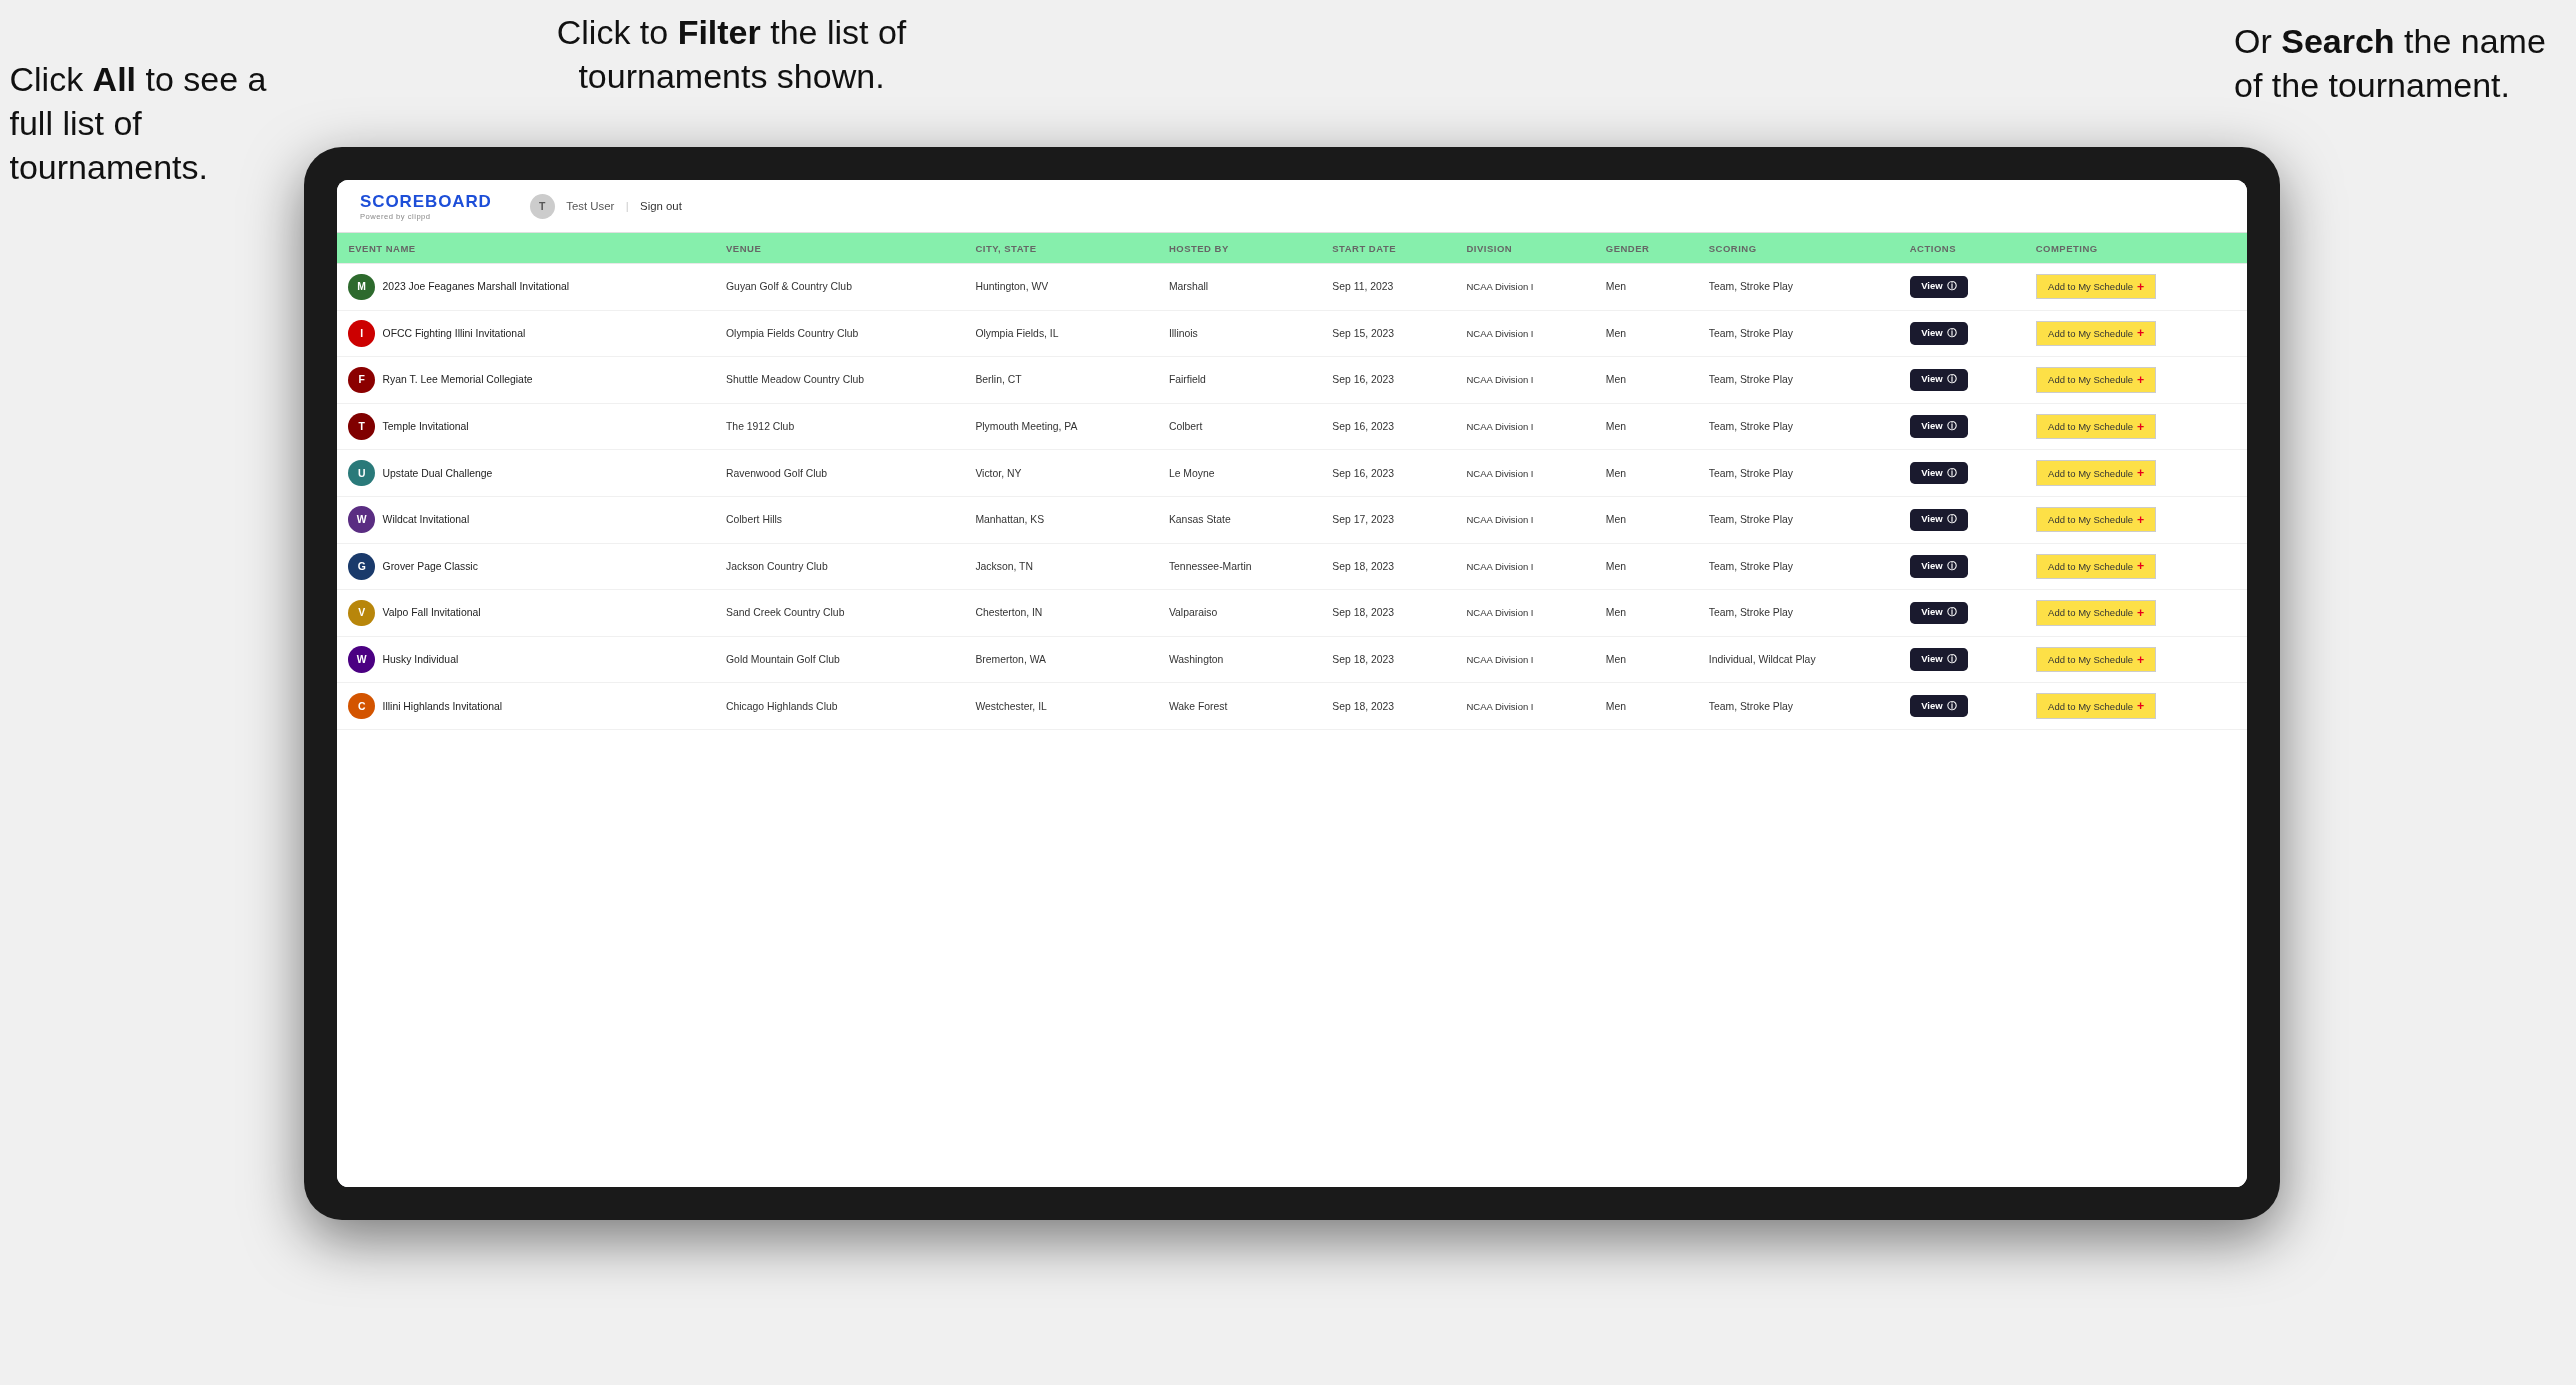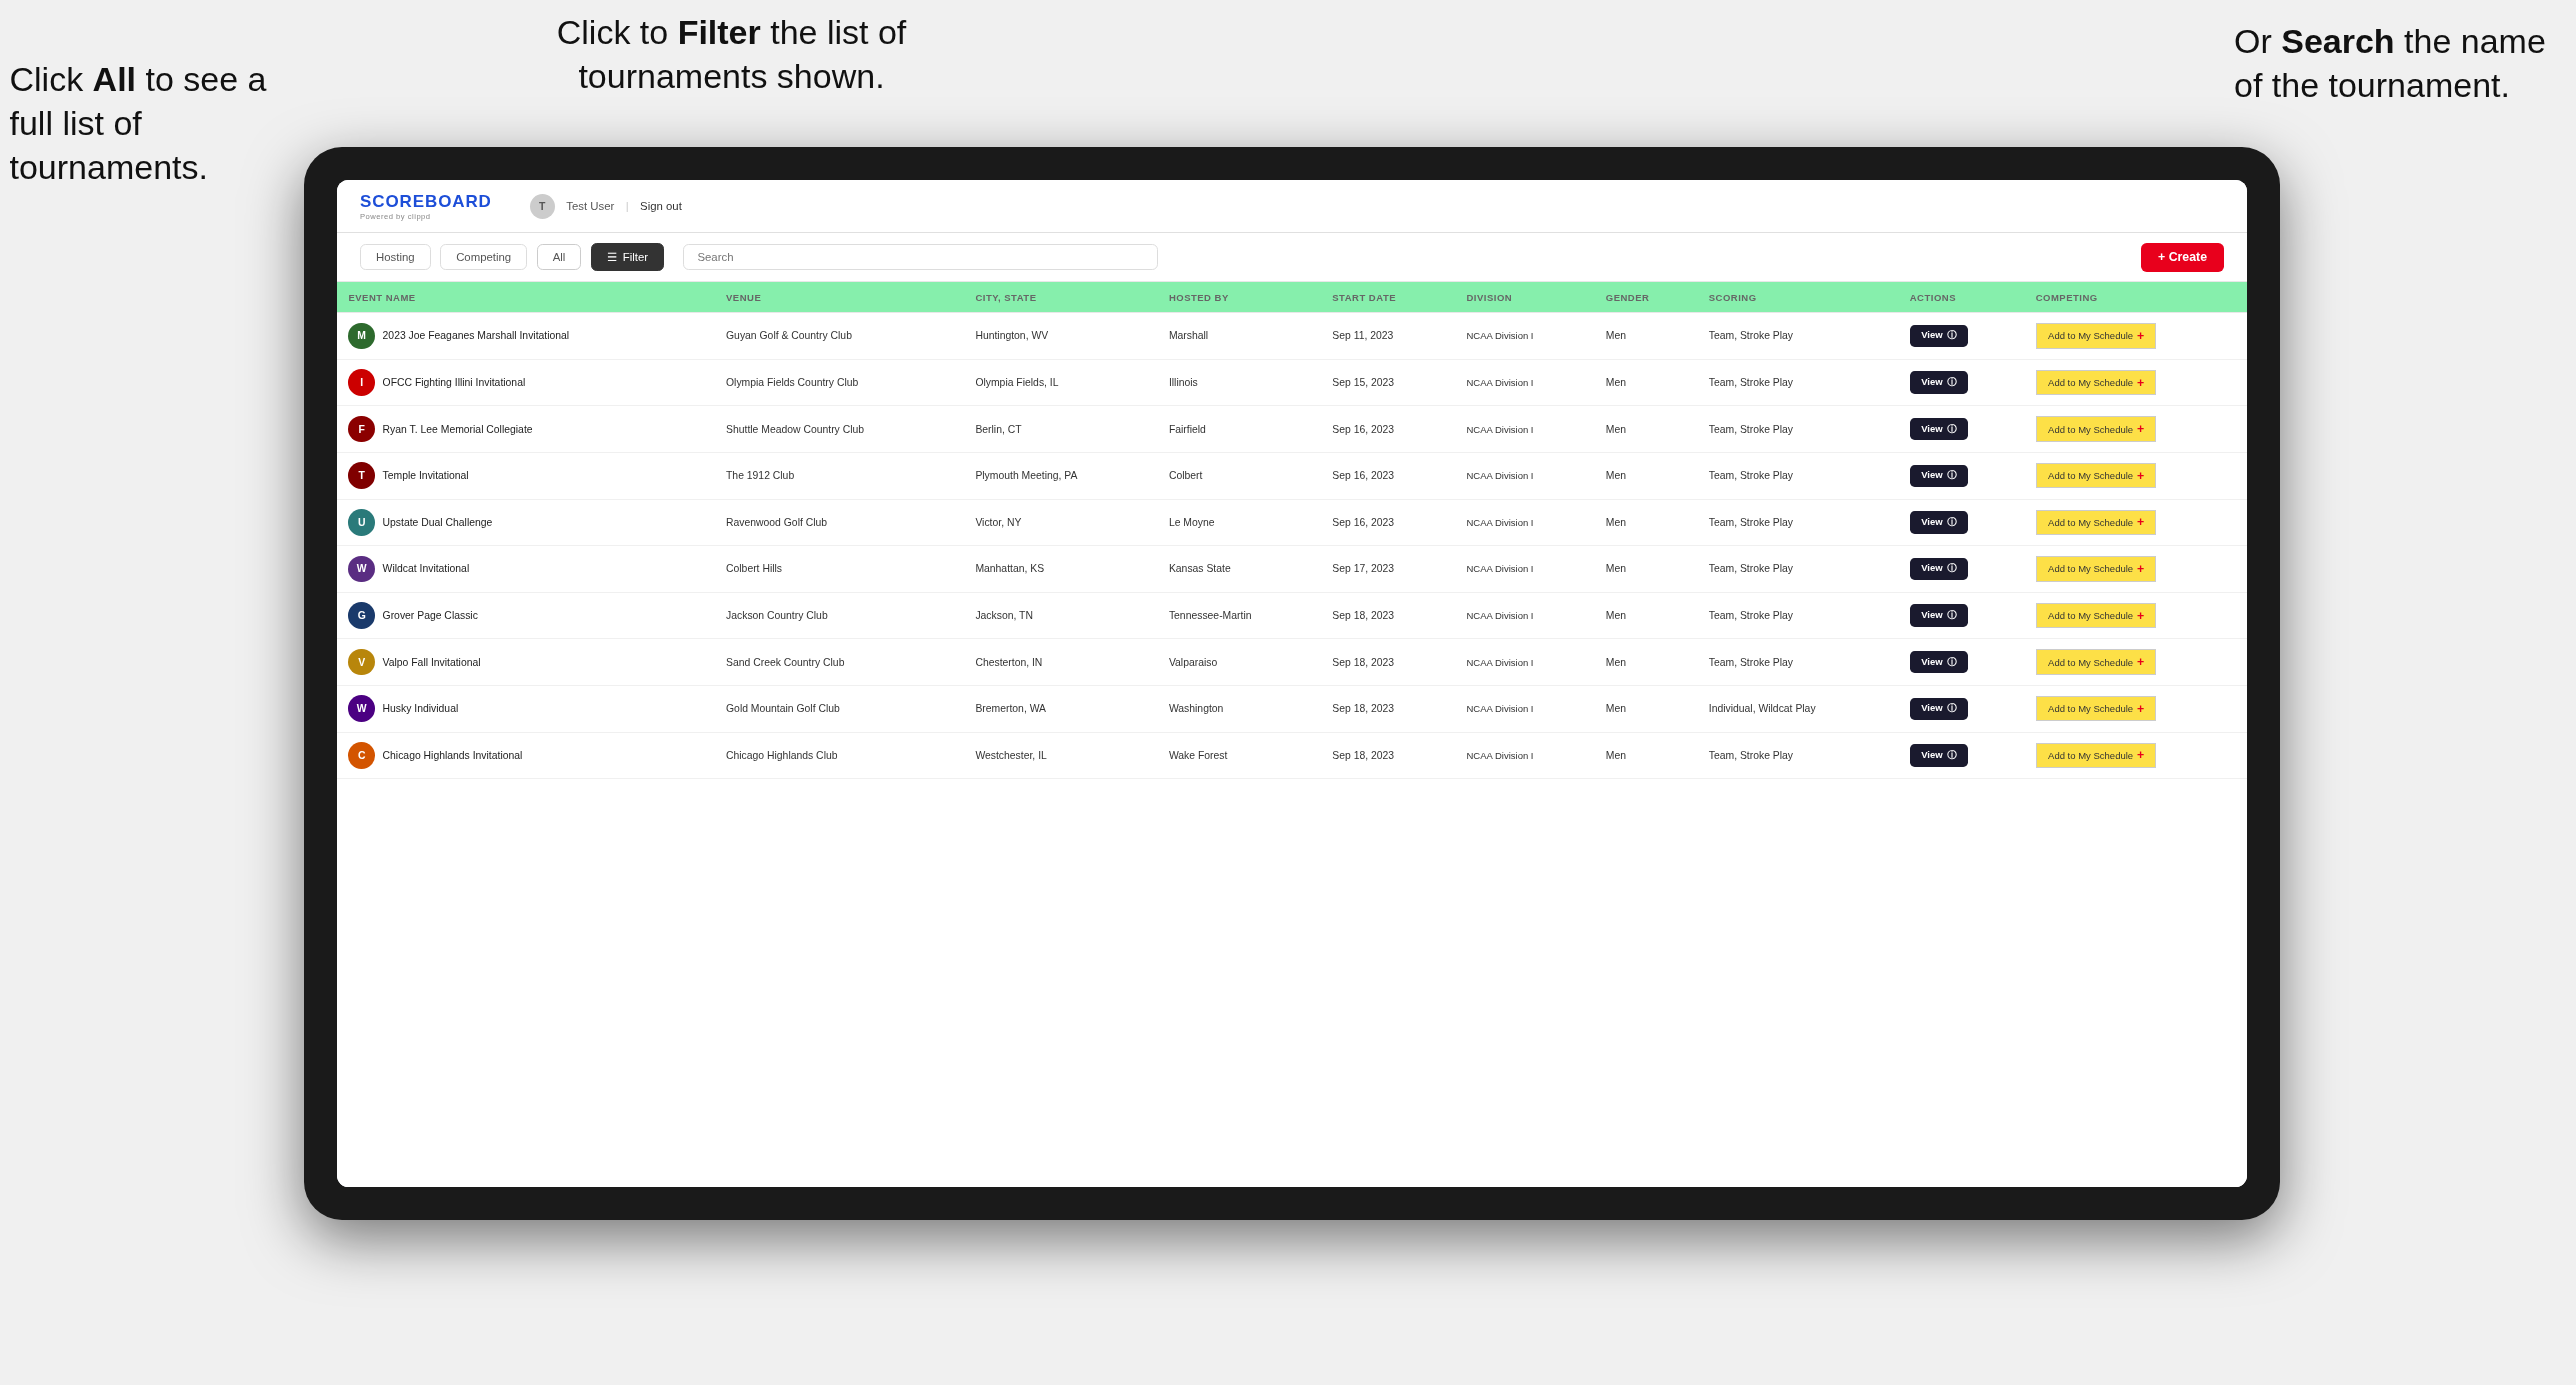--- a/index.html
+++ b/index.html
@@ -365,34 +365,20 @@
         <span class="logo-sub">Powered by clippd</span>
       </div>
       <div class="nav-right">
         <div class="user-avatar">T</div>
         <span>Test User</span>
         <span class="nav-separator">|</span>
         <span class="sign-out-link">Sign out</span>
       </div>
     </nav>
 
-    <div class="toolbar">
-      <button class="tab-btn">Hosting</button>
-      <button class="tab-btn">Competing</button>
-      <button class="tab-btn active-tab">All</button>
-      <button class="filter-btn">
-        <span>☰</span>
-        <span>Filter</span>
-      </button>
-      <div class="search-box">
-        <input class="search-input" type="text" placeholder="Search" style="">
-      </div>
-      <div class="spacer"></div>
-      <button class="create-btn">+ Create</button>
-    </div>
 
     <div class="table-container">
       <table>
         <thead>
           <tr>
             <th>EVENT NAME</th>
             <th>VENUE</th>
             <th>CITY, STATE</th>
             <th>HOSTED BY</th>
             <th>START DATE</th>
@@ -626,21 +612,21 @@
     <td>
       <button class="add-schedule-btn">
         Add to My Schedule <span class="plus">+</span>
       </button>
     </td>
   </tr>
             <tr>
     <td>
       <div class="event-cell">
         <div class="team-logo logo-orange">C</div>
-        <span class="event-name">Chicago Highlands Invitational</span>
+        <span class="event-name">Illini Highlands Invitational</span>
       </div>
     </td>
     <td>Chicago Highlands Club</td>
     <td>Westchester, IL</td>
     <td>Wake Forest</td>
     <td>Sep 18, 2023</td>
     <td class="division-cell">NCAA Division I</td>
     <td>Men</td>
     <td class="scoring-cell">Team, Stroke Play</td>
     <td>

